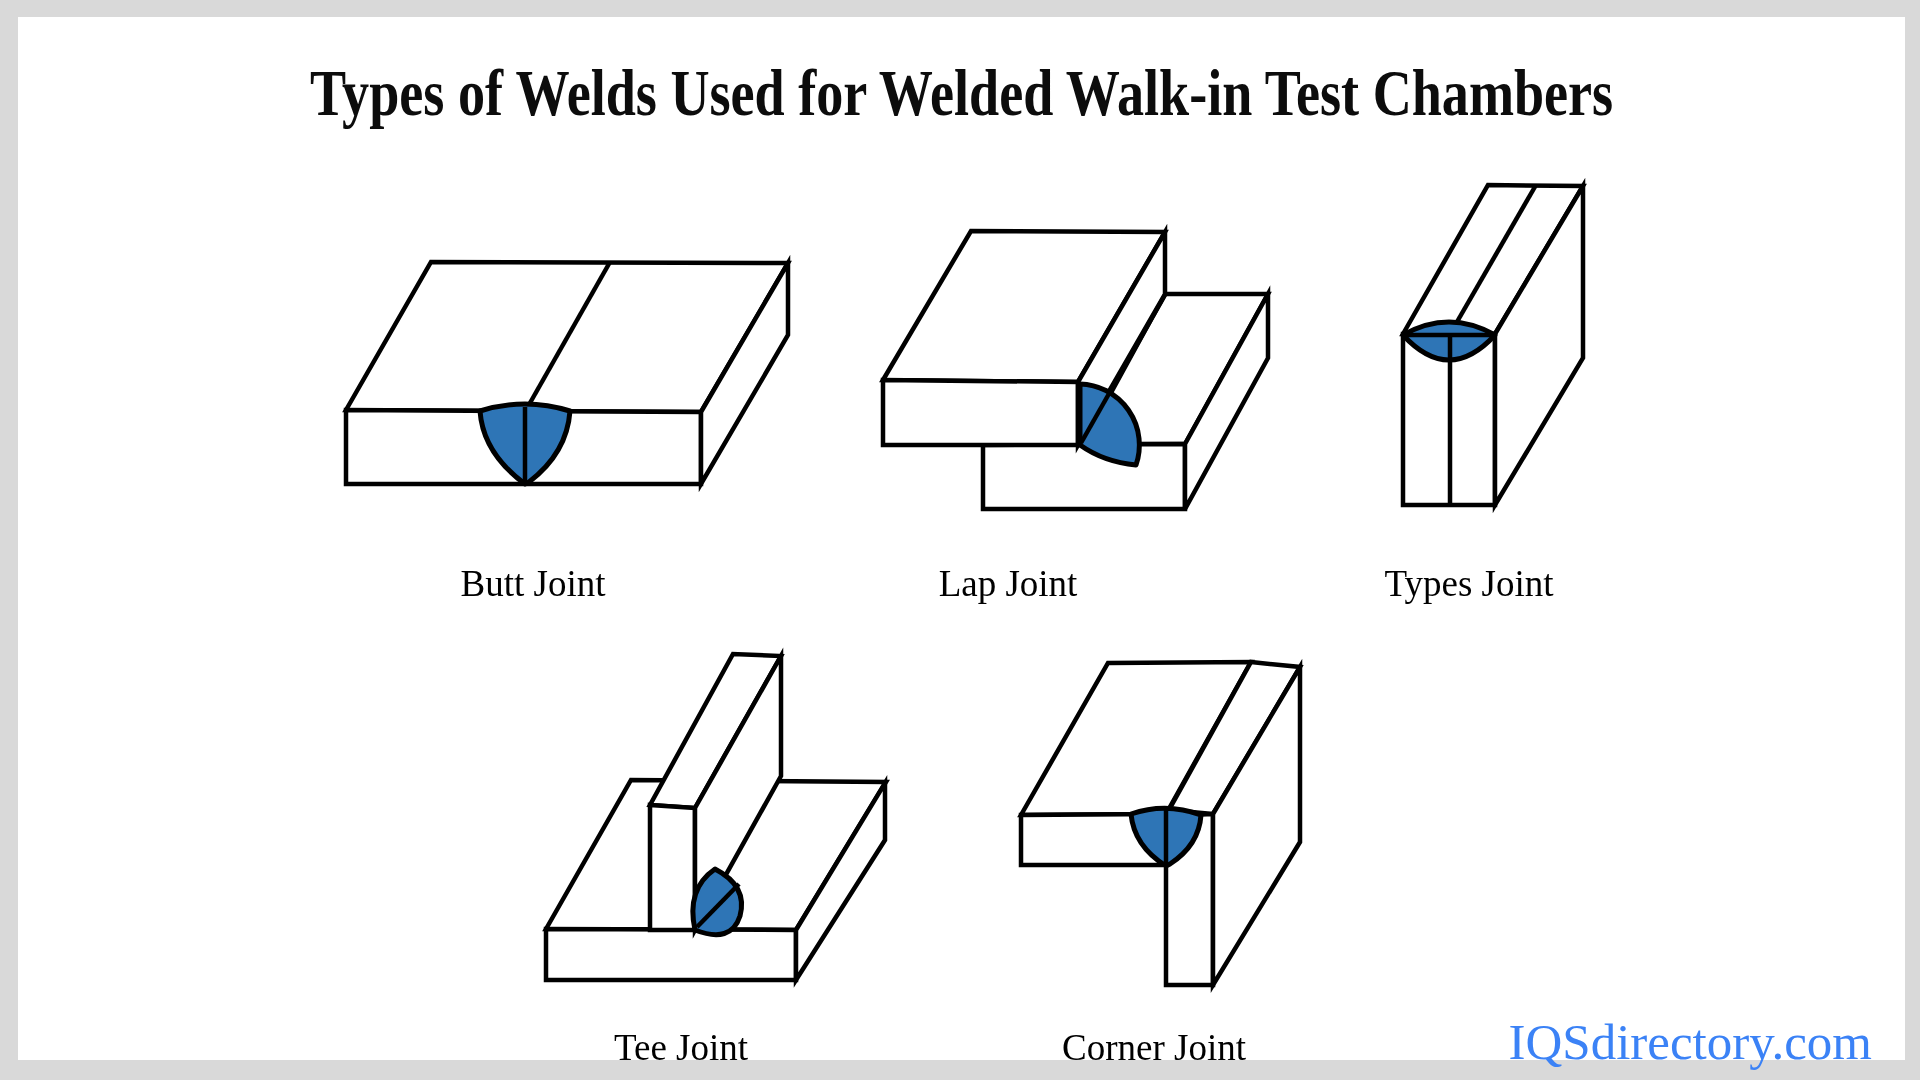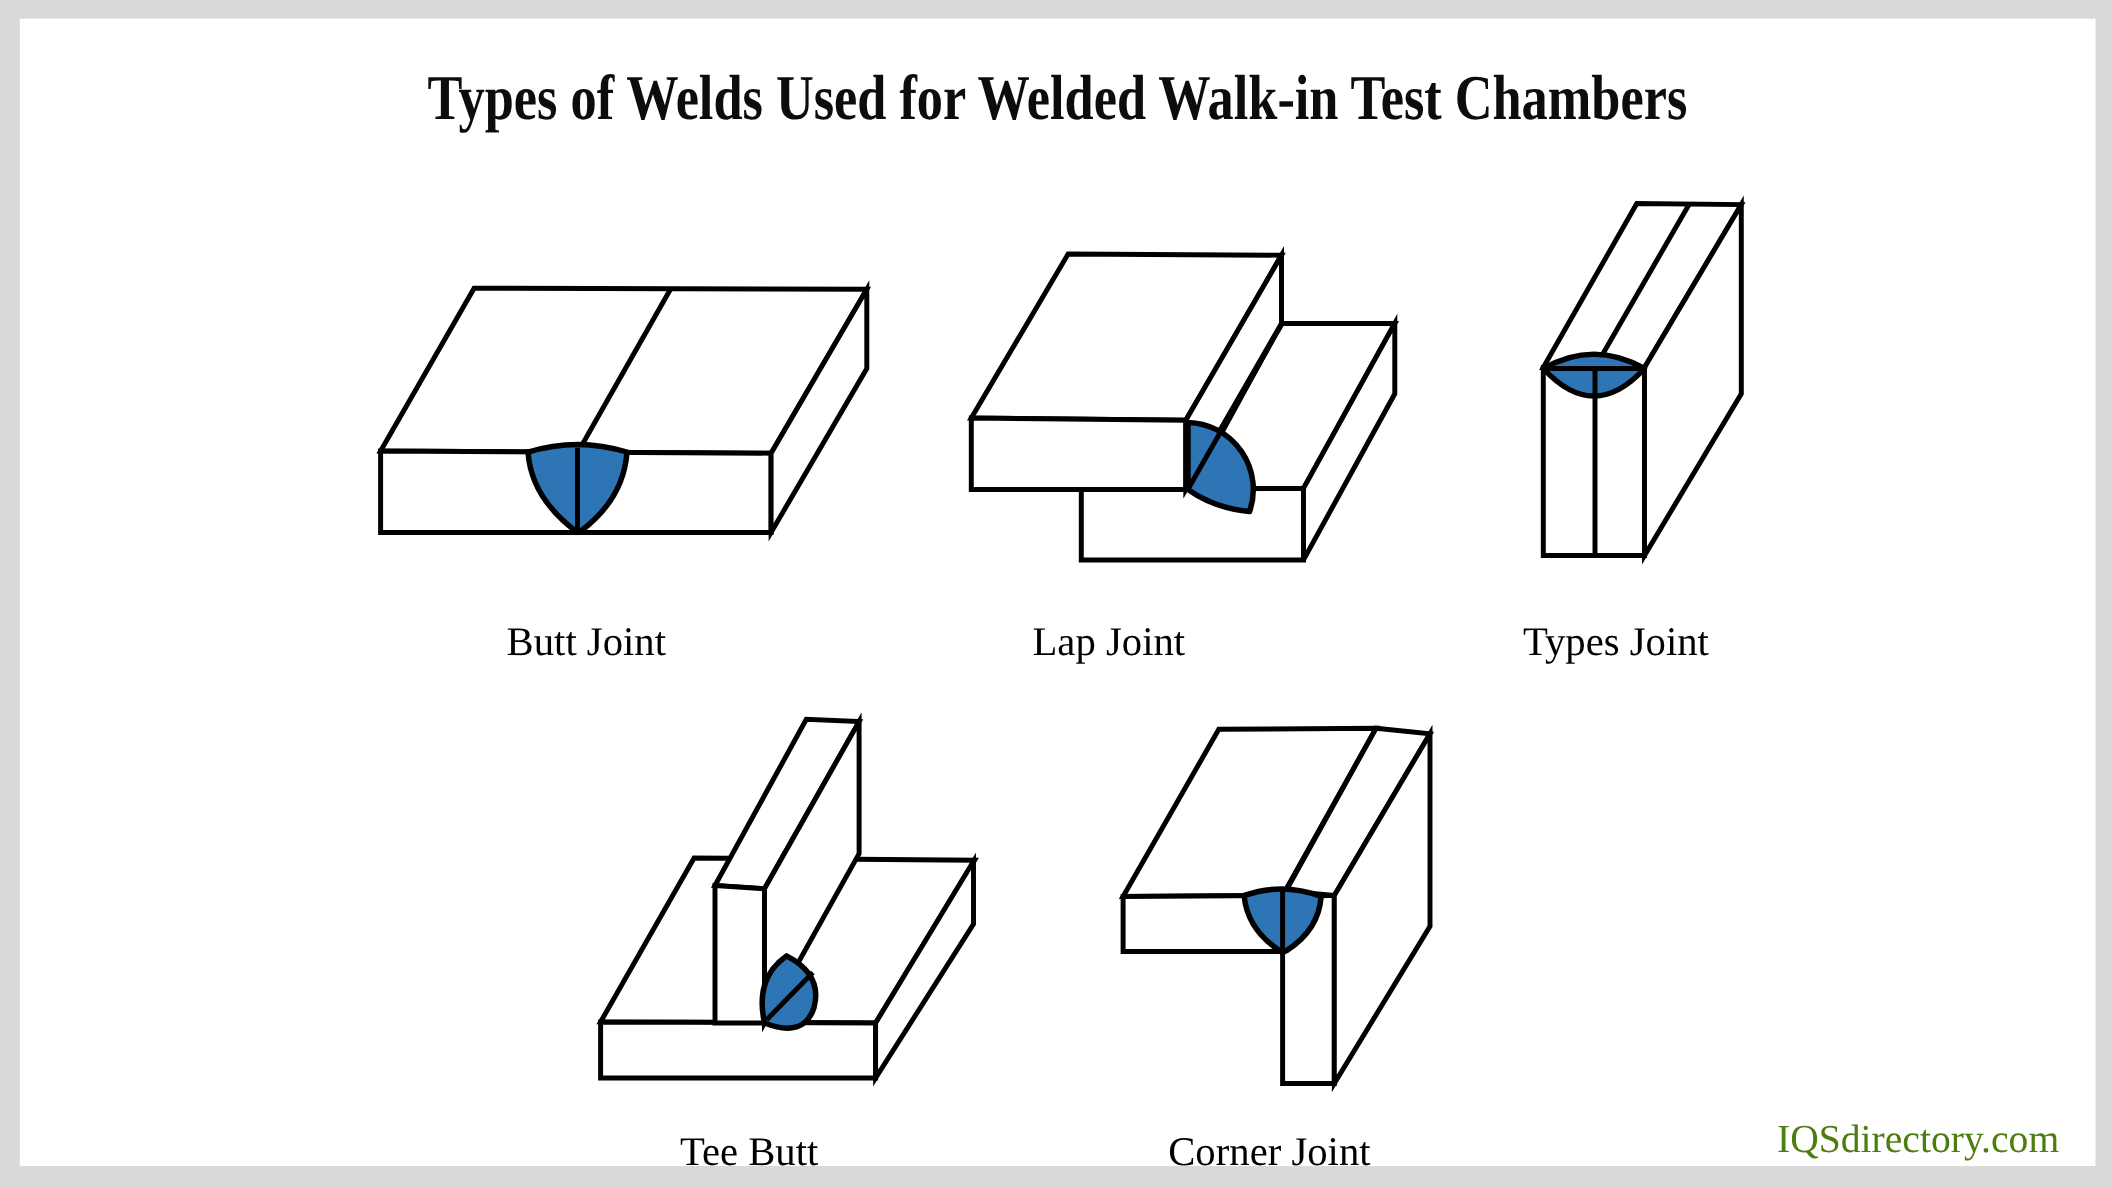--- a/index.html
+++ b/index.html
@@ -1,24 +1,24 @@
 <!DOCTYPE html>
 <html><head>
 <meta charset="utf-8">
 <style>
   html,body{margin:0;padding:0;background:#d9d9d9;}
   #stage{position:relative;width:1920px;height:1080px;background:#d9d9d9;overflow:hidden;
          font-family:"Liberation Serif", serif;}
   #card{position:absolute;left:18px;top:17px;right:15px;bottom:20px;background:#ffffff;}
   .title{position:absolute;left:0;right:0;top:40px;text-align:center;margin:0;
-         font-size:58px;font-weight:bold;color:#0c0c0c;line-height:1.1;white-space:nowrap;}
+         font-size:66px;font-weight:bold;color:#0c0c0c;line-height:1.1;white-space:nowrap;}
   .title > span{display:inline-block;transform:scaleX(0.82);transform-origin:50% 50%;}
   .joint-label{position:absolute;transform:translateX(-50%);font-size:37px;color:#000000;
                white-space:nowrap;line-height:1;}
-  .watermark{position:absolute;right:33px;top:1000px;font-size:36px;color:#4d7c0f;line-height:1;}
+  .watermark{position:absolute;right:33px;top:1000px;font-size:51px;color:#3b82f6;line-height:1;}
   svg{position:absolute;overflow:visible;display:block;}
   .st{fill:#ffffff;stroke:#000000;stroke-width:4.5;stroke-linejoin:miter;}
   .ln{fill:none;stroke:#000000;stroke-width:4.5;stroke-linecap:butt;}
   .bead{stroke:#000000;stroke-width:5;stroke-linejoin:round;}
 </style>
 </head>
 <body>
 
 <div id="stage">
   <div id="card">
@@ -74,18 +74,18 @@
       <polygon class="st" points="1233,645 1282,650 1195,797 1151,793"></polygon>
       <polygon class="st" points="1148,799 1195,797 1195,968 1148,968"></polygon>
       <polygon class="st" points="1195,797 1282,650 1282,825 1195,968"></polygon>
       <path class="bead" d="M1113,797 Q1148,785 1183,798 Q1181,828 1152,847 L1148,849 Q1116,829 1113,797 Z" fill="#2E75B6"></path>
       <line class="ln" x1="1148" y1="791" x2="1148" y2="848"></line>
     </svg>
 
     <div class="joint-label" style="left:515px;top:548px">Butt Joint</div>
     <div class="joint-label" style="left:990px;top:548px">Lap Joint</div>
     <div class="joint-label" style="left:1451px;top:548px">Types Joint</div>
-    <div class="joint-label" style="left:663px;top:1012px">Tee Butt</div>
+    <div class="joint-label" style="left:663px;top:1012px">Tee Joint</div>
     <div class="joint-label" style="left:1136px;top:1012px">Corner Joint</div>
 
     <div class="watermark">IQSdirectory.com</div>
   </div>
 </div>
 
 </body></html>

